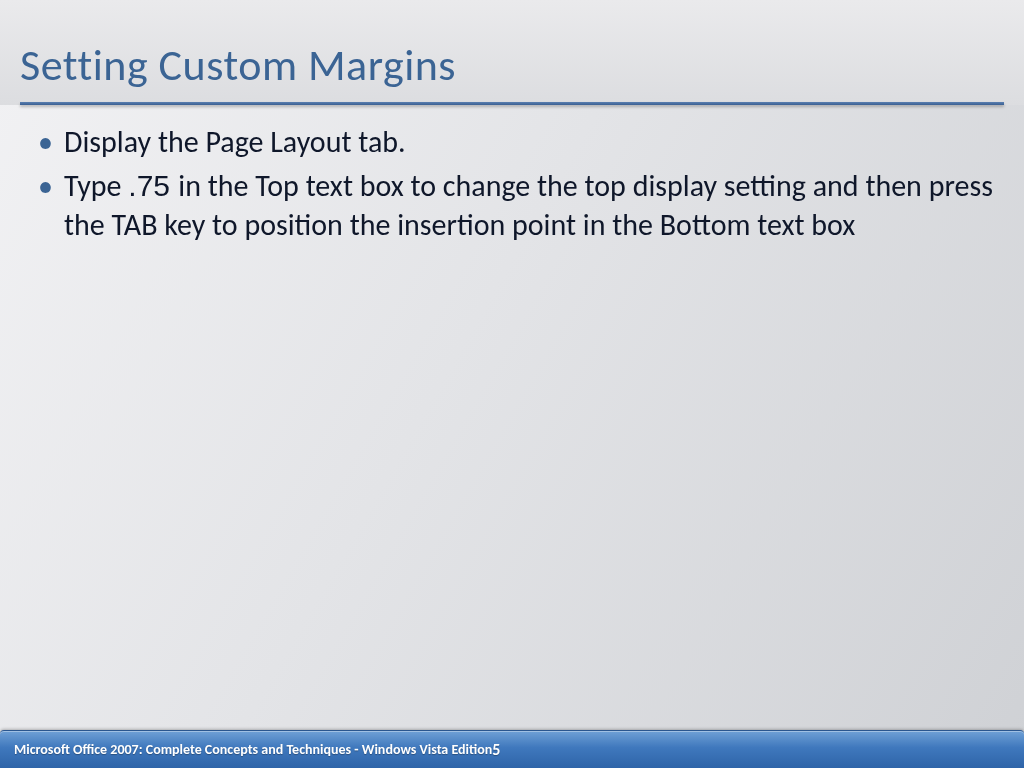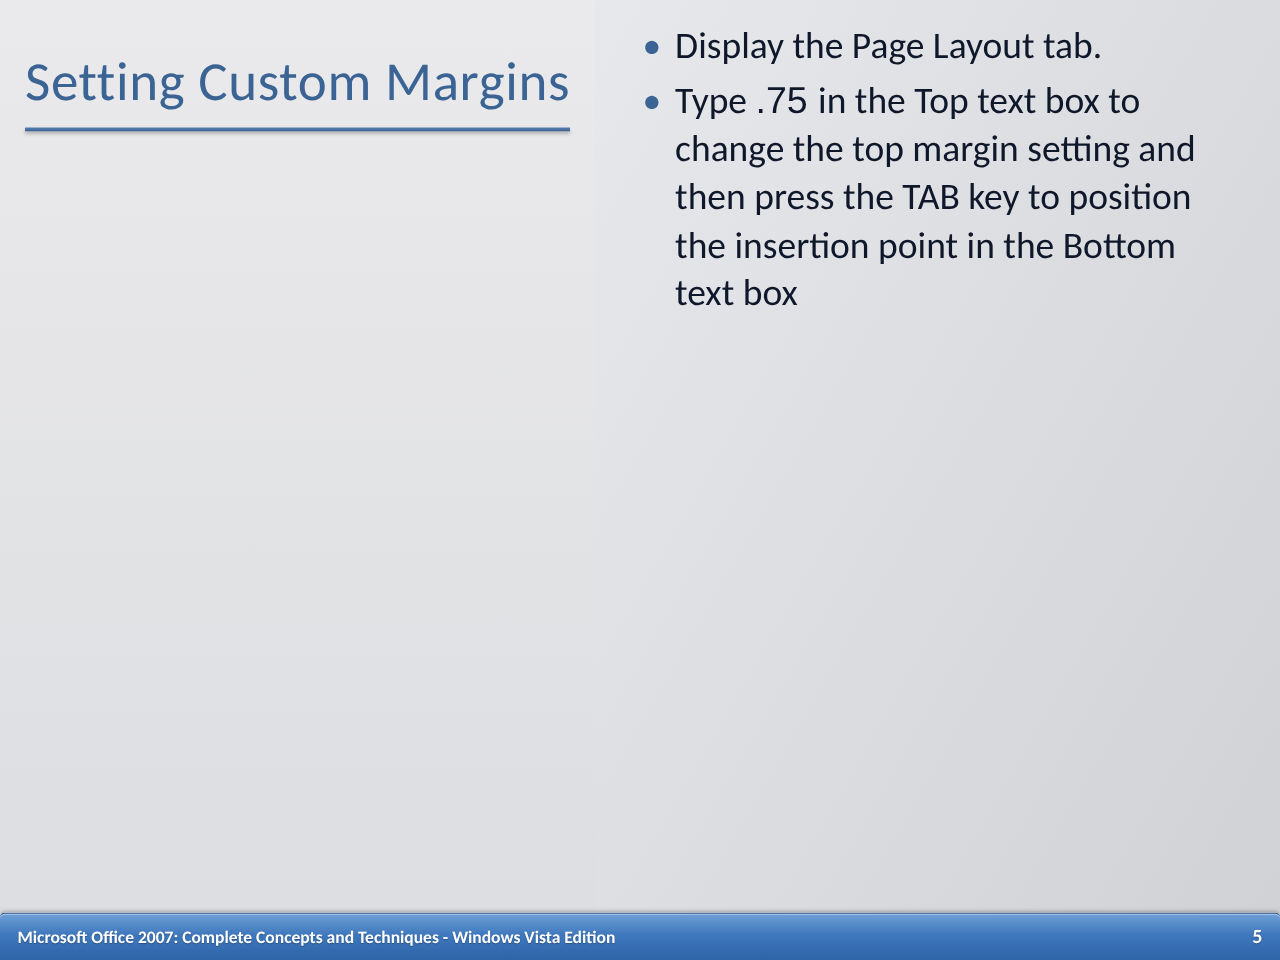--- a/index.html
+++ b/index.html
@@ -7,21 +7,21 @@
   body {
     font-family: Calibri, "Segoe UI", Arial, sans-serif;
     background: linear-gradient(120deg, #f2f2f4 0%, #e3e4e7 45%, #cfd1d5 100%);
     position: relative;
   }
   .slide {
     width: 1024px;
     height: 768px;
     position: relative;
     display: flex;
-    flex-direction: row;
+    flex-direction: column;
   }
   .title-area {
     padding: 38px 20px 0 20px;
     background: linear-gradient(180deg, #eaeaec 0%, #dcdde0 100%);
   }
   .title {
     font-size: 44px;
     font-weight: 400;
     color: #3b6494;
     letter-spacing: 0.5px;
@@ -64,21 +64,21 @@
     left: 0;
     right: 0;
     bottom: 0;
     height: 38px;
     background: linear-gradient(180deg, #6fa0d6 0%, #3f78bd 45%, #2e64a8 100%);
     border-top: 1px solid #2a568f;
     border-radius: 4px 4px 0 0;
     box-shadow: 0 -1px 3px rgba(0,0,0,0.25), inset 0 1px 0 rgba(255,255,255,0.35);
     display: flex;
     align-items: center;
-    justify-content: space-between;
+    justify-content: flex-start;
     padding: 0 14px;
     color: #ffffff;
   }
   .footer-left {
     font-size: 14px;
     font-weight: 700;
     text-shadow: 0 1px 1px rgba(0,0,0,0.3);
   }
   .footer-right {
     font-size: 16px;
@@ -95,21 +95,21 @@
     <h1 class="title">Setting Custom Margins</h1>
     <div class="rule"></div>
   </div>
 
   <div class="content">
     <ul class="bullets">
       <li>
         <span>Display the Page Layout tab.</span>
       </li>
       <li>
-        <span>Type </span><span class="mono">.75 </span><span> in the Top text box to change the top margin setting and then press the TAB key to position the insertion point in the Bottom text box</span>
+        <span>Type </span><span class="mono">.75 </span><span> in the Top text box to change the top display setting and then press the TAB key to position the insertion point in the Bottom text box</span>
       </li>
     </ul>
   </div>
 
   <div class="footer">
     <div class="footer-left">Microsoft Office 2007: Complete Concepts and Techniques - Windows Vista Edition</div>
     <div class="footer-right">5</div>
   </div>
 
 </div>

